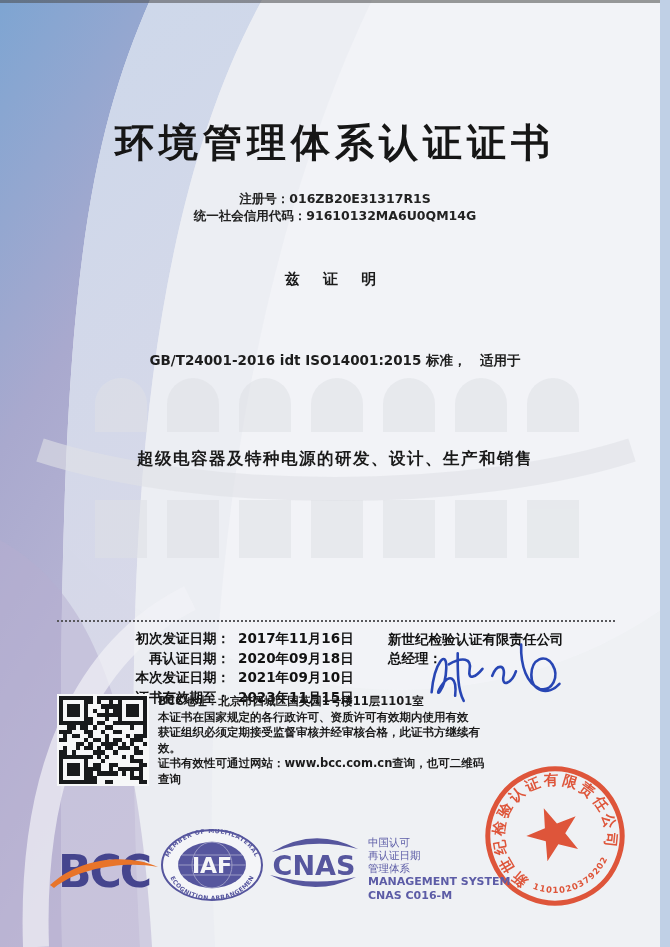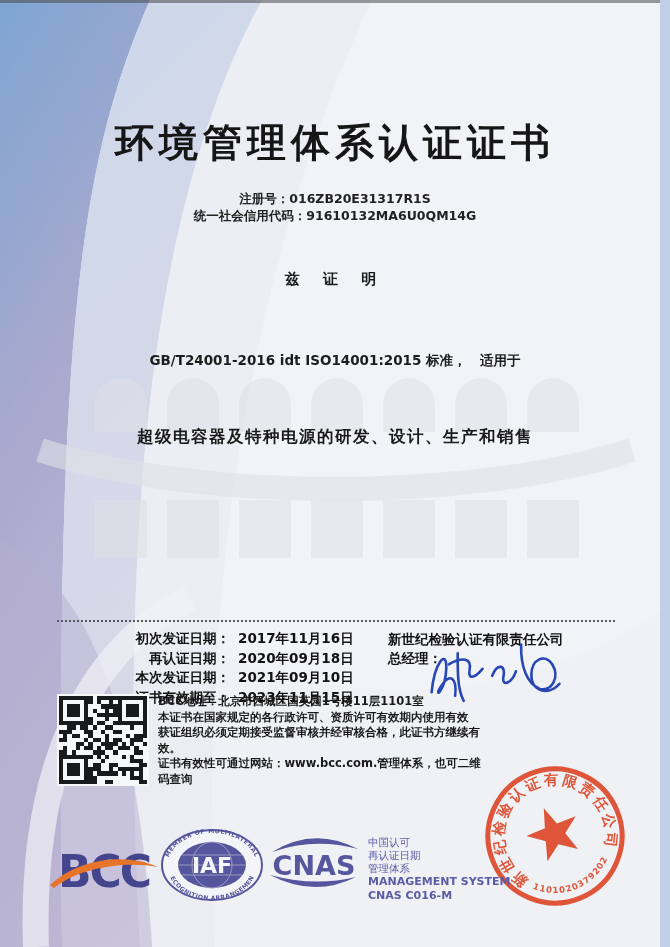--- a/index.html
+++ b/index.html
@@ -19,21 +19,21 @@
   .reg-line{top:191px;font-size:12.5px;font-weight:600;color:#222;}
   .credit-line{top:208px;font-size:12.5px;font-weight:600;color:#222;}
   .hereby{top:238px;font-size:15px;font-weight:600;letter-spacing:9px;color:#1b1b1b;margin-top:32px;}
   .company{
     top:272px;font-family:"DejaVu Serif",serif;font-weight:600;
     font-size:22px;letter-spacing:3px;color:#161616;
   }
   .conformity{top:333px;font-size:13.5px;font-weight:600;}
   .standard{top:352px;font-size:13.5px;font-weight:600;}
   .scope{
-    top:426px;font-family:"DejaVu Serif",serif;font-weight:700;
+    top:448px;font-family:"DejaVu Serif",serif;font-weight:700;
     font-size:16.5px;letter-spacing:1.5px;color:#1a1a1a;
   }
   .addresses{top:504px;left:55px;width:560px;text-align:center;
     font-size:15.5px;font-weight:700;line-height:27px;color:#141414;}
   .divider{top:620px;left:57px;width:558px;border-top:2px dotted #58585c;height:0;}
   .dates{left:62px;top:629px;font-size:13.5px;font-weight:700;color:#121212;}
   .dates .row{display:flex;line-height:19.5px;}
   .dates .dl{width:168px;text-align:right;}
   .dates .dv{margin-left:8px;}
   .issuer{left:388px;top:630px;font-size:13.5px;font-weight:700;color:#121212;line-height:19px;}
@@ -390,21 +390,21 @@
       <div style="grid-area: 21 / 12;"></div>
       <div style="grid-area: 21 / 13;"></div>
       <div style="grid-area: 21 / 20;"></div>
       <div style="grid-area: 21 / 21;"></div>
     </div>
 
   <div class="layer footer-text">
     <div>BCC地址：北京市西城区国英园1号楼11层1101室</div>
     <div>本证书在国家规定的各行政许可、资质许可有效期内使用有效</div>
     <div>获证组织必须定期接受监督审核并经审核合格，此证书方继续有效。</div>
-    <div>证书有效性可通过网站：www.bcc.com.管理体系，也可二维码查询</div>
+    <div>证书有效性可通过网站：www.bcc.com.cn查询，也可二维码查询</div>
   </div>
 
   <svg class="layer stamp" viewBox="-76 -76 152 152">
     <defs>
       <path id="sealTop" d="M -44,26 A 51.2,51.2 0 1 1 44,26"></path>
       <path id="sealBottom" d="M -40.3,40.3 A 57,57 0 0 0 40.3,40.3"></path>
     </defs>
     <circle cx="0" cy="0" r="67" fill="none" stroke="#dd4a2c" stroke-width="5"></circle>
     <text font-size="14.5" font-weight="700" fill="#dd4a2c" letter-spacing="3">
       <textPath href="#sealTop" startOffset="50%" text-anchor="middle">新世纪检验认证有限责任公司</textPath>

